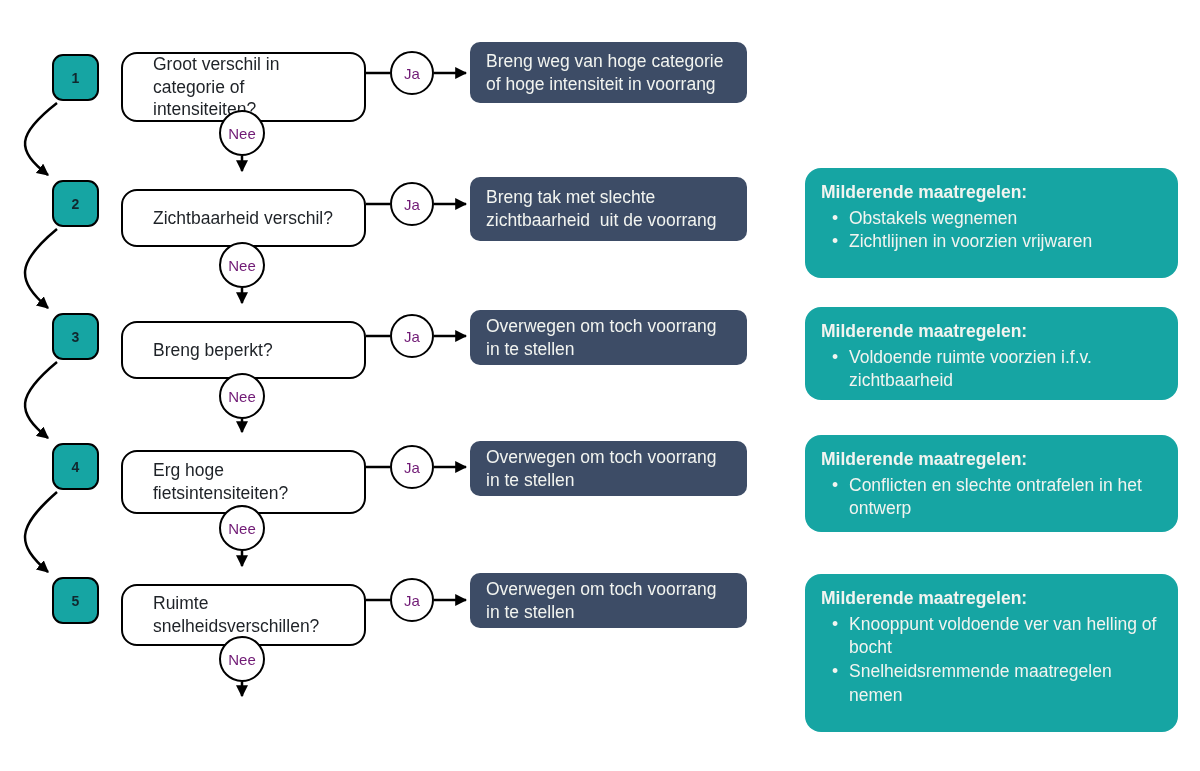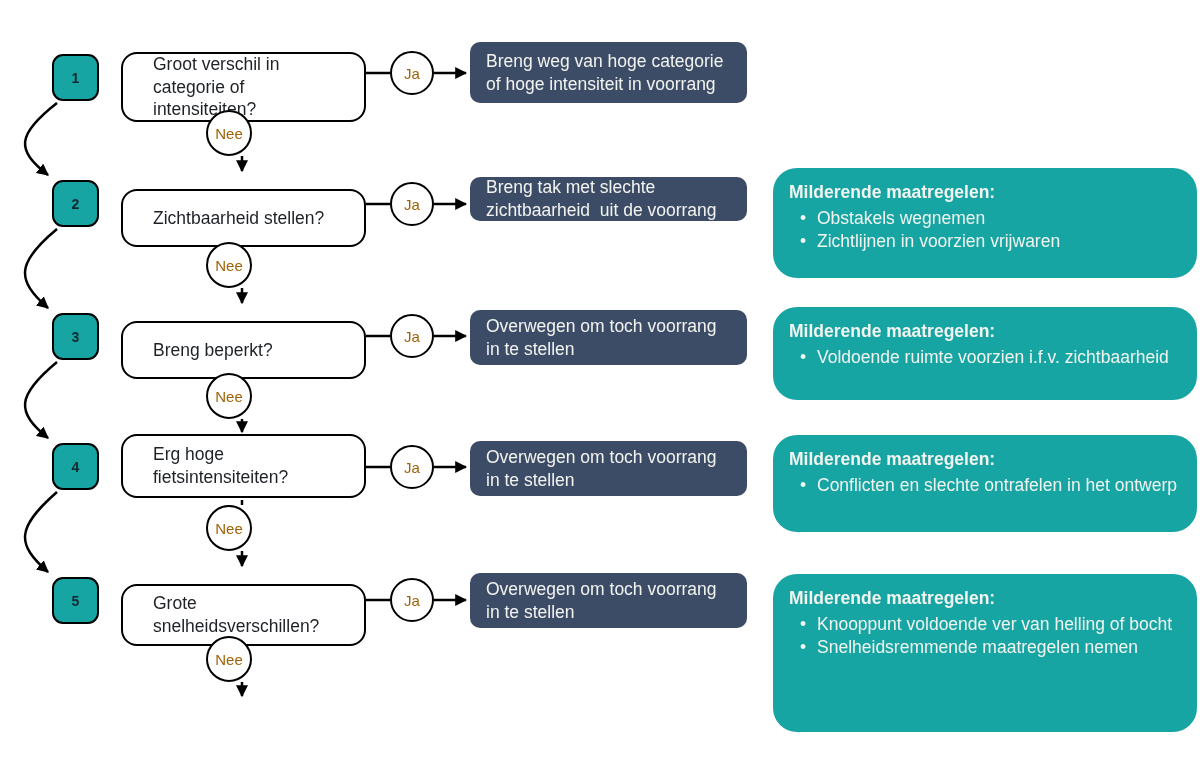--- a/index.html
+++ b/index.html
@@ -35,37 +35,37 @@
     display:flex;align-items:center;
     padding:0 30px;
     font-size:17.5px;color:var(--dark-text);
     white-space:pre-wrap;line-height:1.3;margin-top:14px;
   }
   .circle{
     background:#ffffff;
     border:2.5px solid var(--line);
     border-radius:50%;
     display:flex;align-items:center;justify-content:center;
-    font-size:15px;color:#a16207;
+    font-size:15px;color:#701a75;
   }
   .ja{width:44px;height:44px;left:390px;}
-  .nee{width:46px;height:46px;left:206px;}
+  .nee{width:46px;height:46px;left:219px;}
   .action{
     left:470px;width:277px;
     background:var(--navy);
     border-radius:10px;
     display:flex;align-items:center;
     padding:0 16px;
     font-size:17.5px;color:var(--light-text);
     white-space:pre-wrap;line-height:1.3;
   }
   .measures{
-    left:773px;width:424px;
+    left:805px;width:373px;
     background:var(--teal);
-    border-radius:24px;
+    border-radius:16px;
     padding:13px 16px;
     color:var(--light-text);
     font-size:17.5px;line-height:1.35;
   }
   .m-title{font-weight:bold;margin-bottom:2px;}
   .m-list{list-style:none;margin:0;padding:0;}
   .m-list li{display:flex;}
   .m-bullet{width:28px;flex:0 0 28px;text-align:center;}
 </style>
 </head>
@@ -114,42 +114,42 @@
   </svg>
 
   <div class="abs num" style="left:52px;top:54px">1</div>
   <div class="abs num" style="left:52px;top:180px">2</div>
   <div class="abs num" style="left:52px;top:313px">3</div>
   <div class="abs num" style="left:52px;top:443px">4</div>
   <div class="abs num" style="left:52px;top:577px">5</div>
 
   <div class="abs qbox" style="top:38px;height:70px">Groot verschil in
 categorie of intensiteiten?</div>
-  <div class="abs qbox" style="top:175px;height:58px">Zichtbaarheid stellen?</div>
+  <div class="abs qbox" style="top:175px;height:58px">Zichtbaarheid verschil?</div>
   <div class="abs qbox" style="top:307px;height:58px">Breng beperkt?</div>
-  <div class="abs qbox" style="top:420px;height:64px">Erg hoge
+  <div class="abs qbox" style="top:436px;height:64px">Erg hoge
 fietsintensiteiten?</div>
-  <div class="abs qbox" style="top:570px;height:62px">Grote
+  <div class="abs qbox" style="top:570px;height:62px">Ruimte
 snelheidsverschillen?</div>
 
   <div class="abs circle ja" style="top:51px">Ja</div>
   <div class="abs circle ja" style="top:182px">Ja</div>
   <div class="abs circle ja" style="top:314px">Ja</div>
   <div class="abs circle ja" style="top:445px">Ja</div>
   <div class="abs circle ja" style="top:578px">Ja</div>
 
   <div class="abs circle nee" style="top:110px">Nee</div>
   <div class="abs circle nee" style="top:242px">Nee</div>
   <div class="abs circle nee" style="top:373px">Nee</div>
   <div class="abs circle nee" style="top:505px">Nee</div>
   <div class="abs circle nee" style="top:636px">Nee</div>
 
   <div class="abs action" style="top:42px;height:61px">Breng weg van hoge categorie
 of hoge intensiteit in voorrang</div>
-  <div class="abs action" style="top:177px;height:44px">Breng tak met slechte
+  <div class="abs action" style="top:177px;height:64px">Breng tak met slechte
 zichtbaarheid  uit de voorrang</div>
   <div class="abs action" style="top:310px;height:55px">Overwegen om toch voorrang
 in te stellen</div>
   <div class="abs action" style="top:441px;height:55px">Overwegen om toch voorrang
 in te stellen</div>
   <div class="abs action" style="top:573px;height:55px">Overwegen om toch voorrang
 in te stellen</div>
 
   <div class="abs measures" style="top:168px;height:110px">
     <div class="m-title">Milderende maatregelen:</div>

